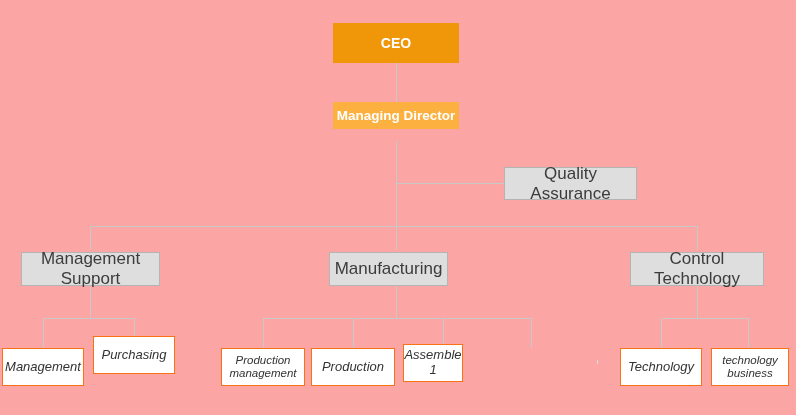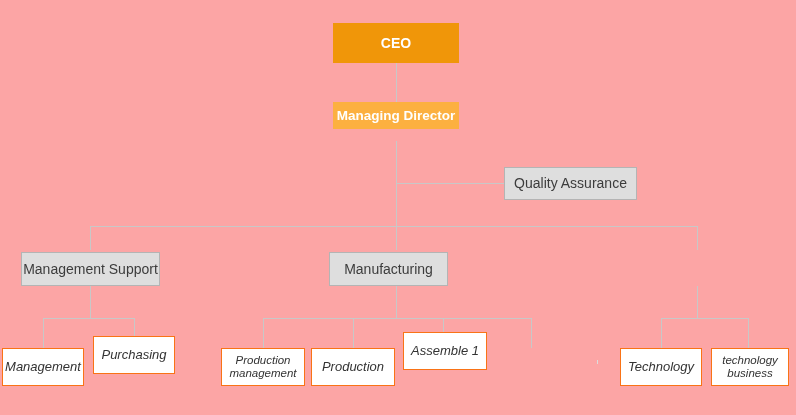--- a/index.html
+++ b/index.html
@@ -50,21 +50,21 @@
     background: #fcb040;
     color: #ffffff;
     font-size: 13.5px;
     font-weight: bold;
     border: none;
   }
 
   .node-gray {
     background: #dedede;
     color: #3c3c3c;
-    font-size: 14px;
+    font-size: 17px;
     border: 1px solid #b4b4b4;
   }
 
   .node-white {
     background: #ffffff;
     color: #333333;
     font-size: 13px;
     border: 1px solid #f97316;
     font-style: italic;
   }
@@ -119,31 +119,32 @@
   <div class="node node-ceo" style="left:333px; top:23px; width:126px; height:40px;">CEO</div>
 
   <div class="node node-md" style="left:333px; top:102px; width:126px; height:27px;">Managing Director</div>
 
   <div class="node node-gray" style="left:504px; top:167px; width:133px; height:33px;">Quality Assurance</div>
 
   <div class="node node-gray" style="left:21px; top:252px; width:139px; height:34px;">Management Support</div>
 
   <div class="node node-gray" style="left:329px; top:252px; width:119px; height:34px;">Manufacturing</div>
 
+  <div class="node node-gray" style="left:630px; top:252px; width:134px; height:34px;">Control Technology</div>
 
   <div class="node node-white" style="left:2px; top:348px; width:82px; height:38px;">Management</div>
 
   <div class="node node-white" style="left:93px; top:336px; width:82px; height:38px;">Purchasing</div>
 
   <div class="node node-white small" style="left:221px; top:348px; width:84px; height:38px;">Production
 management</div>
 
   <div class="node node-white" style="left:311px; top:348px; width:84px; height:38px;">Production</div>
 
-  <div class="node node-white" style="left:403px; top:332px; width:84px; height:38px;">Assemble 1</div>
+  <div class="node node-white" style="left:403px; top:344px; width:60px; height:38px;">Assemble 1</div>
 
 
   <div class="node node-white" style="left:620px; top:348px; width:82px; height:38px;">Technology</div>
 
   <div class="node node-white small" style="left:711px; top:348px; width:78px; height:38px;">technology
 business</div>
 
 </div>
 
 </body></html>

